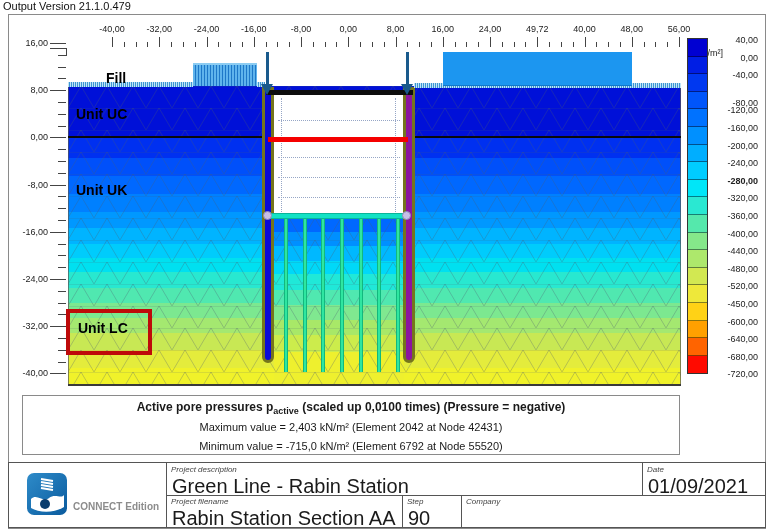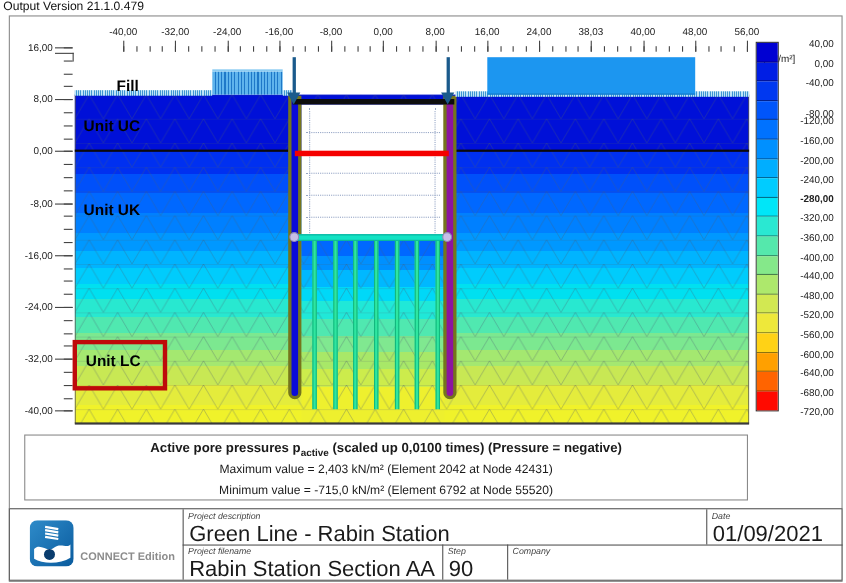--- a/index.html
+++ b/index.html
@@ -104,21 +104,21 @@
       <div class="tick-label xlab" style="left: 279px;">-8,00</div>
       <div class="tick" style="left: 301px; top: 37px; width: 1px; height: 10px;"></div>
       <div class="tick-label xlab" style="left: 326.25px;">0,00</div>
       <div class="tick" style="left: 348.25px; top: 37px; width: 1px; height: 10px;"></div>
       <div class="tick-label xlab" style="left: 373.5px;">8,00</div>
       <div class="tick" style="left: 395.5px; top: 37px; width: 1px; height: 10px;"></div>
       <div class="tick-label xlab" style="left: 420.75px;">16,00</div>
       <div class="tick" style="left: 442.75px; top: 37px; width: 1px; height: 10px;"></div>
       <div class="tick-label xlab" style="left: 468px;">24,00</div>
       <div class="tick" style="left: 490px; top: 37px; width: 1px; height: 10px;"></div>
-      <div class="tick-label xlab" style="left: 515.25px;">38,03</div>
+      <div class="tick-label xlab" style="left: 515.25px;">49,72</div>
       <div class="tick" style="left: 537.25px; top: 37px; width: 1px; height: 10px;"></div>
       <div class="tick-label xlab" style="left: 562.5px;">40,00</div>
       <div class="tick" style="left: 584.5px; top: 37px; width: 1px; height: 10px;"></div>
       <div class="tick-label xlab" style="left: 609.75px;">48,00</div>
       <div class="tick" style="left: 631.75px; top: 37px; width: 1px; height: 10px;"></div>
       <div class="tick-label xlab" style="left: 657px;">56,00</div>
       <div class="tick" style="left: 679px; top: 37px; width: 1px; height: 10px;"></div>
       <div class="tick" style="left: 112px; top: 42px; width: 1px; height: 5px;"></div>
       <div class="tick" style="left: 123.8px; top: 42px; width: 1px; height: 5px;"></div>
       <div class="tick" style="left: 135.6px; top: 42px; width: 1px; height: 5px;"></div>
@@ -308,21 +308,21 @@
       <div class="legend-label" style="left: 710px; top: 128px;">-160,00</div>
       <div class="legend-label" style="left: 710px; top: 145.6px;">-200,00</div>
       <div class="legend-label" style="left: 710px; top: 163.2px;">-240,00</div>
       <div class="legend-label" style="left: 710px; top: 180.8px; font-weight: bold;">-280,00</div>
       <div class="legend-label" style="left: 710px; top: 198.4px;">-320,00</div>
       <div class="legend-label" style="left: 710px; top: 216px;">-360,00</div>
       <div class="legend-label" style="left: 710px; top: 233.6px;">-400,00</div>
       <div class="legend-label" style="left: 710px; top: 251.2px;">-440,00</div>
       <div class="legend-label" style="left: 710px; top: 268.8px;">-480,00</div>
       <div class="legend-label" style="left: 710px; top: 286.4px;">-520,00</div>
-      <div class="legend-label" style="left: 710px; top: 304px;">-560,00</div>
+      <div class="legend-label" style="left: 710px; top: 304px;">-450,00</div>
       <div class="legend-label" style="left: 710px; top: 321.6px;">-600,00</div>
       <div class="legend-label" style="left: 710px; top: 339.2px;">-640,00</div>
       <div class="legend-label" style="left: 710px; top: 356.8px;">-680,00</div>
       <div class="legend-label" style="left: 710px; top: 374.4px;">-720,00</div>
     </div>
 
   <div class="abs" id="caption-box">
     <div class="cap-line" id="cap-title">
       <span>Active pore pressures p</span><sub>active</sub><span> (scaled up 0,0100 times) (Pressure = negative)</span>
     </div>

